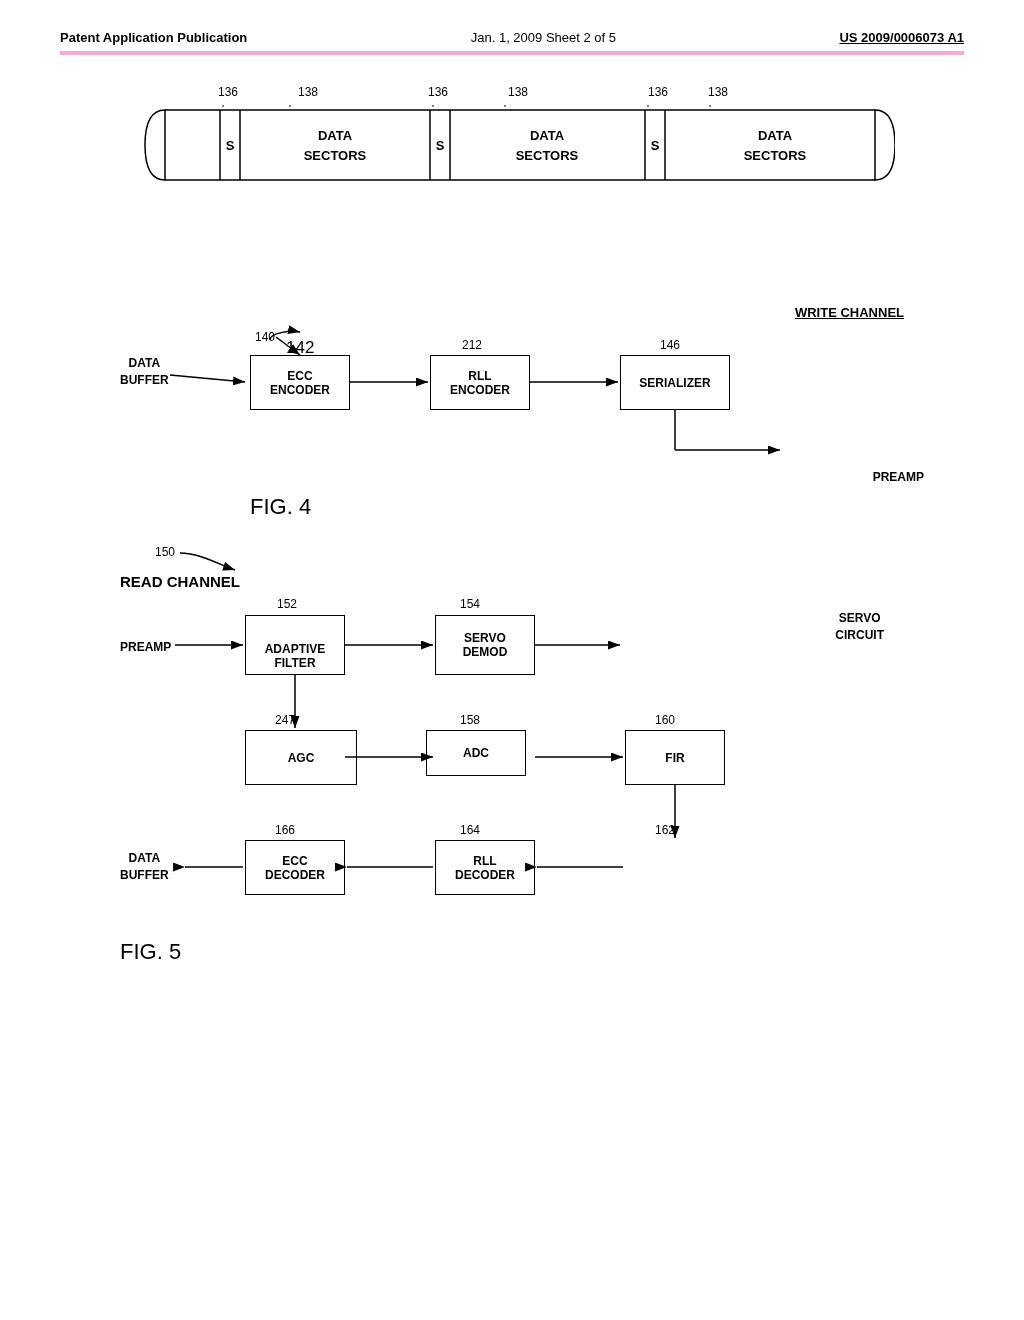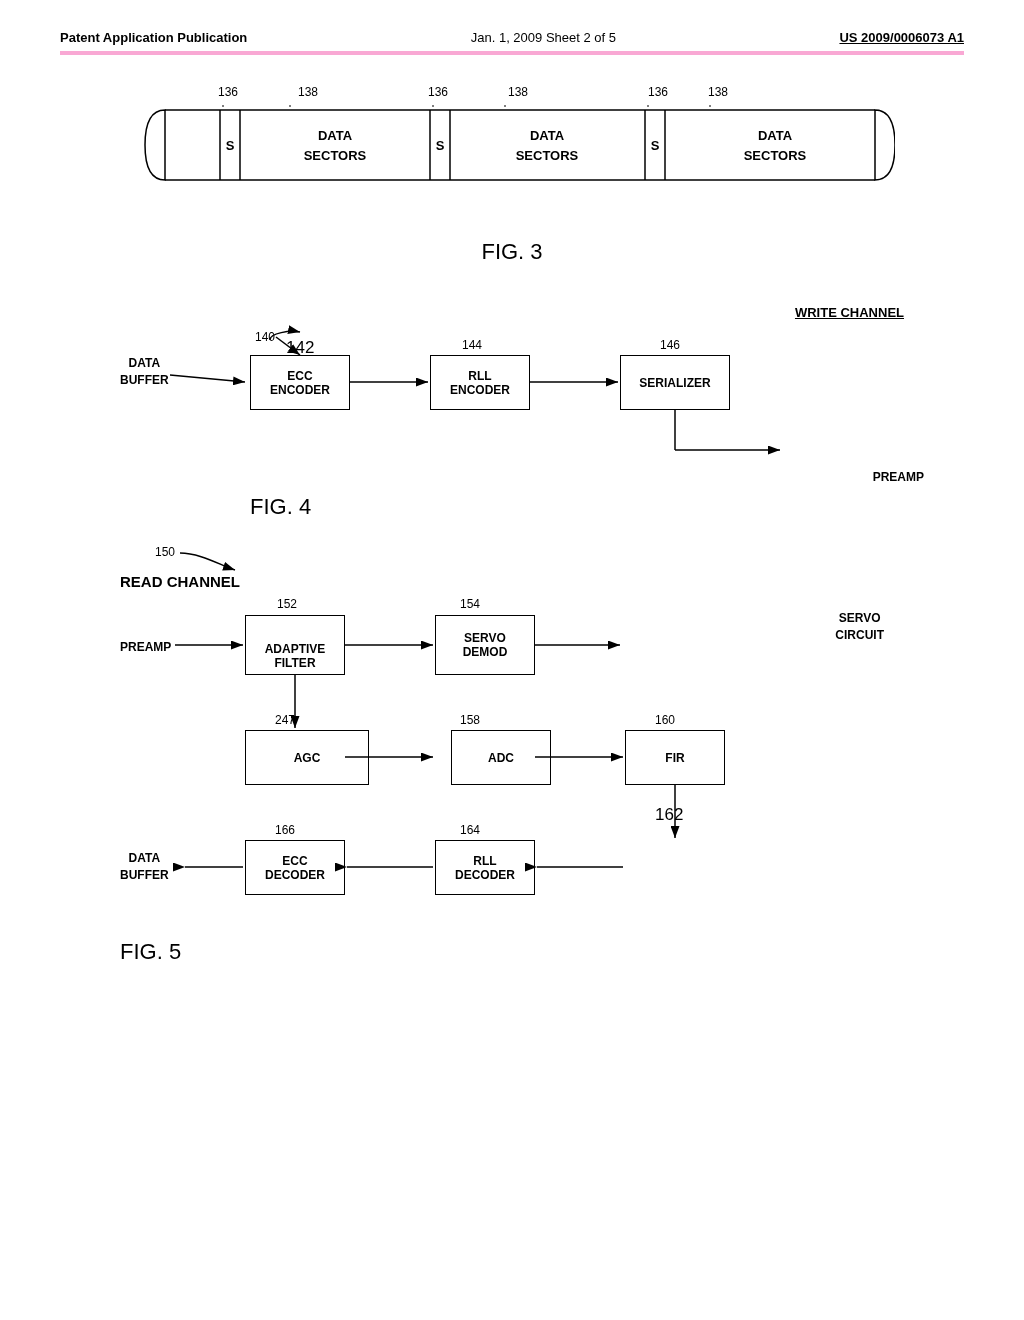--- a/index.html
+++ b/index.html
@@ -141,42 +141,41 @@
       <line x1="370" y1="2" x2="370" y2="-15" stroke="black" stroke-width="1"></line>
       <line x1="370" y1="-15" x2="380" y2="-28" stroke="black" stroke-width="1"></line>
 
       <line x1="513" y1="2" x2="513" y2="-15" stroke="black" stroke-width="1"></line>
       <line x1="513" y1="-15" x2="523" y2="-28" stroke="black" stroke-width="1"></line>
 
       <line x1="575" y1="2" x2="575" y2="-15" stroke="black" stroke-width="1"></line>
       <line x1="575" y1="-15" x2="585" y2="-28" stroke="black" stroke-width="1"></line>
     </svg>
 
-    <div class="fig-label" style="position:absolute; bottom:0; left:0; right:0; text-align:center;">FIG. 3</div>
   </div>
 
   <div class="fig4-container" style="position:relative; height:230px; margin-bottom:20px;">
 
     <div style="position:absolute; top:10px; right:60px; font-size:13px; font-weight:bold; text-decoration:underline;">WRITE CHANNEL</div>
 
     <div style="position:absolute; top:60px; left:60px; font-size:12px; font-weight:bold; text-align:center; line-height:1.4;">DATA<br>BUFFER</div>
 
     <div style="position:absolute; top:35px; left:195px; font-size:12px;">140</div>
 
     <div class="box" style="left:190px; top:60px; width:100px; height:55px;">
       <span style="white-space:pre-line; text-align:center; font-size:12px; font-weight:bold;">ECC
 ENCODER</span>
     </div>
     <div style="position:absolute; top:43px; left:226px; font-size:17px;">142</div>
 
     <div class="box" style="left:370px; top:60px; width:100px; height:55px;">
       <span style="white-space:pre-line; text-align:center; font-size:12px; font-weight:bold;">RLL
 ENCODER</span>
     </div>
-    <div style="position:absolute; top:43px; left:402px; font-size:12px;">144</div>
+    <div style="position:absolute; top:43px; left:402px; font-size:12px;">212</div>
 
     <div class="box" style="left:560px; top:60px; width:110px; height:55px;">
       <span style="white-space:pre-line; text-align:center; font-size:12px; font-weight:bold;">SERIALIZER</span>
     </div>
     <div style="position:absolute; top:43px; left:600px; font-size:12px;">146</div>
 
     <div style="position:absolute; top:175px; right:40px; font-size:12px; font-weight:bold;">PREAMP</div>
 
     <div class="fig-label" style="position:absolute; bottom:5px; left:190px;">FIG. 4</div>
 
@@ -218,36 +217,36 @@
     <div style="position:absolute; top:52px; left:217px; font-size:12px;">152</div>
 
     <div class="box" style="left:375px; top:70px; width:100px; height:60px;">
       <span style="white-space:pre-line; text-align:center; font-size:12px; font-weight:bold;">SERVO
 DEMOD</span>
     </div>
     <div style="position:absolute; top:52px; left:400px; font-size:12px;">154</div>
 
     <div style="position:absolute; top:65px; right:80px; font-size:12px; font-weight:bold; text-align:center; line-height:1.4;">SERVO<br>CIRCUIT</div>
 
-    <div class="box" style="left:185px; top:185px; width:124px; height:55px;">
+    <div class="box" style="left:185px; top:185px; width:112px; height:55px;">
       <span style="font-size:12px; font-weight:bold;">AGC</span>
     </div>
     <div style="position:absolute; top:168px; left:215px; font-size:12px;">247</div>
 
-    <div class="box" style="left:391px; top:185px; width:100px; height:55px;">
+    <div class="box" style="left:366px; top:185px; width:100px; height:46px;">
       <span style="font-size:12px; font-weight:bold;">ADC</span>
     </div>
     <div style="position:absolute; top:168px; left:400px; font-size:12px;">158</div>
 
     <div class="box" style="left:565px; top:185px; width:100px; height:55px;">
       <span style="font-size:12px; font-weight:bold;">FIR</span>
     </div>
     <div style="position:absolute; top:168px; left:595px; font-size:12px;">160</div>
 
-    <div style="position:absolute; top:260px; left:595px; font-size:17px;">162</div>
+    <div style="position:absolute; top:278px; left:595px; font-size:12px;">162</div>
 
     <div class="box" style="left:375px; top:295px; width:100px; height:55px;">
       <span style="white-space:pre-line; text-align:center; font-size:12px; font-weight:bold;">RLL
 DECODER</span>
     </div>
     <div style="position:absolute; top:278px; left:400px; font-size:12px;">164</div>
 
     <div class="box" style="left:185px; top:295px; width:100px; height:55px;">
       <span style="white-space:pre-line; text-align:center; font-size:12px; font-weight:bold;">ECC
 DECODER</span>

